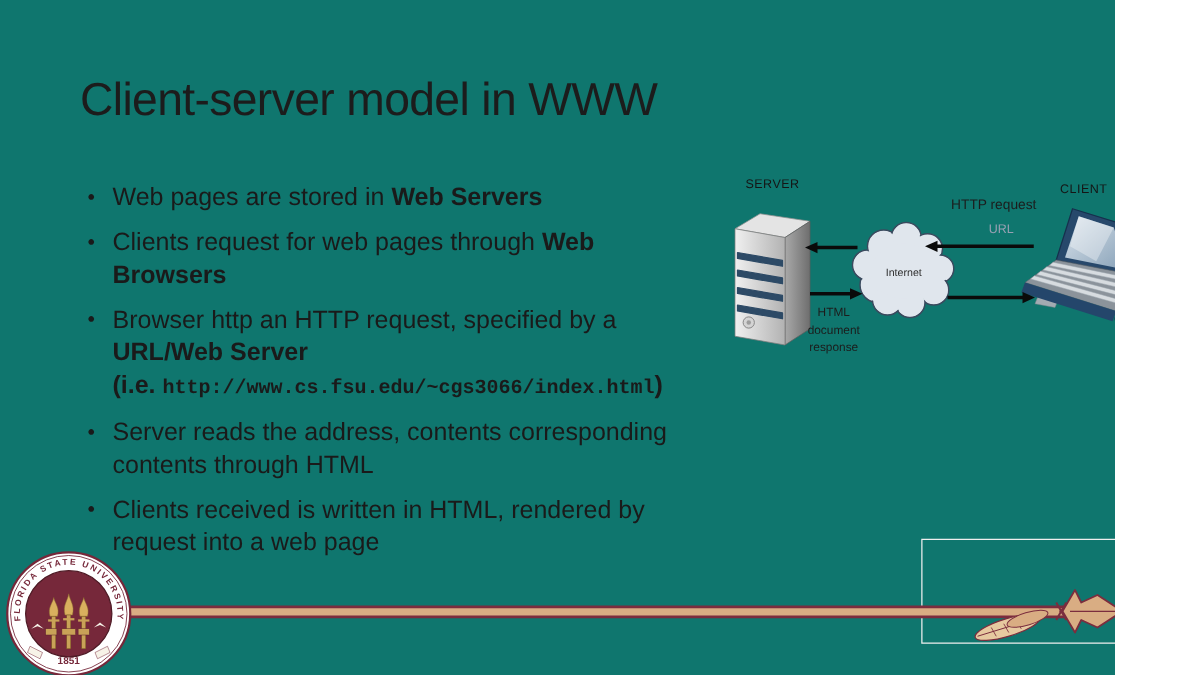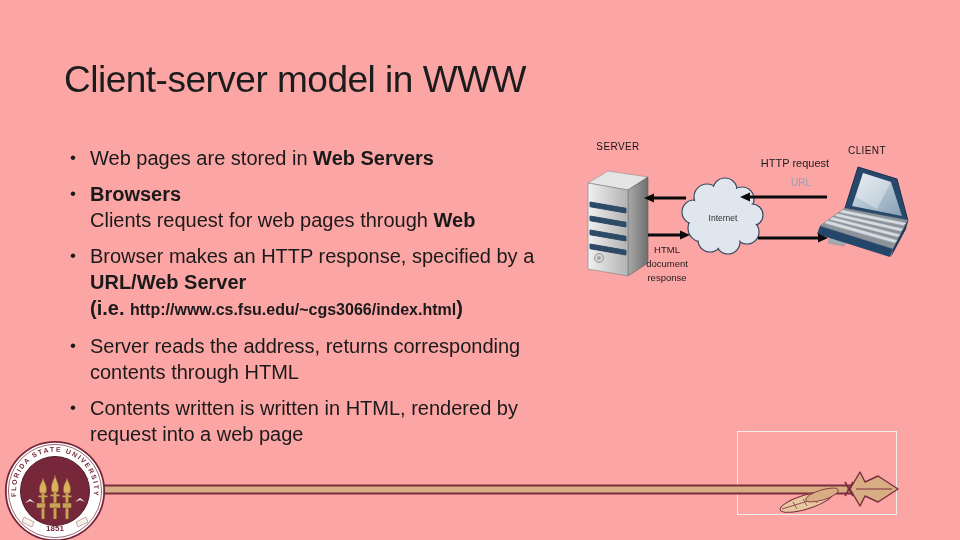--- a/index.html
+++ b/index.html
@@ -1,27 +1,27 @@
 <!DOCTYPE html>
 <html><head>
 <meta charset="utf-8">
 <style>
   html,body{margin:0;padding:0;background:#fff;}
   body{width:960px;height:540px;overflow:hidden;font-family:"Liberation Sans",sans-serif;}
-  .slide{position:relative;width:960px;height:540px;background:#fca5a5;overflow:hidden;}
+  .slide{position:relative;width:892px;height:540px;background:#0f766e;overflow:hidden;}
 
   .title{position:absolute;left:64px;top:60px;margin:0;font-size:37px;font-weight:400;
          letter-spacing:-0.5px;color:#1c1c1c;line-height:40px;white-space:nowrap;}
 
   .bullets{position:absolute;left:68px;top:145px;width:530px;color:#1a1a1a;font-size:20px;}
   .bullet{position:relative;padding-left:22px;margin:0 0 10px 0;line-height:26px;}
   .dot{position:absolute;left:2px;top:0;font-size:17px;}
   .line{white-space:nowrap;}
   .b{font-weight:700;}
-  .small{font-size:16px;}
+  .small{font-size:16px;font-family:Liberation Mono, monospace;}
 
   .diagram-svg{position:absolute;left:580px;top:130px;}
   .spear-box{position:absolute;left:737px;top:431px;width:158px;height:82px;border:1px solid #efefef;}
   .spear-svg{position:absolute;left:0px;top:452px;}
   .seal-svg{position:absolute;left:0px;top:437px;}
 
   svg text{font-family:"Liberation Sans",sans-serif;}
 </style>
 </head>
 <body>
@@ -32,40 +32,40 @@
 
   <div class="bullets">
 
     <div class="bullet">
       <span class="dot">•</span>
       <div class="line"><span>Web pages are stored in </span><span class="b">Web Servers</span></div>
     </div>
 
     <div class="bullet">
       <span class="dot">•</span>
+      <div class="line"><span>Clients request for web pages through </span><span class="b">Web</span></div>
       <div class="line"><span class="b">Browsers</span></div>
-      <div class="line"><span>Clients request for web pages through </span><span class="b">Web</span></div>
-    </div>
-
-    <div class="bullet">
-      <span class="dot">•</span>
-      <div class="line"><span>Browser makes an HTTP response, specified by a</span></div>
+    </div>
+
+    <div class="bullet">
+      <span class="dot">•</span>
+      <div class="line"><span>Browser http an HTTP request, specified by a</span></div>
       <div class="line"><span class="b">URL/Web Server</span></div>
       <div class="line"><span class="b">(i.e. </span><span class="b small">http://www.cs.fsu.edu/~cgs3066/index.html</span><span class="b">)</span></div>
     </div>
 
     <div class="bullet">
       <span class="dot">•</span>
-      <div class="line"><span>Server reads the address, returns corresponding</span></div>
+      <div class="line"><span>Server reads the address, contents corresponding</span></div>
       <div class="line"><span>contents through HTML</span></div>
     </div>
 
     <div class="bullet">
       <span class="dot">•</span>
-      <div class="line"><span>Contents written is written in HTML, rendered by</span></div>
+      <div class="line"><span>Clients received is written in HTML, rendered by</span></div>
       <div class="line"><span>request into a web page</span></div>
     </div>
 
   </div>
 
   <svg class="diagram-svg" width="380" height="175" viewBox="0 0 380 175">
     <defs>
       <linearGradient id="gSrvFront" x1="0" y1="0" x2="1" y2="0">
         <stop offset="0" stop-color="#f0f0f0"></stop>
           <stop offset="1" stop-color="#b2b2b2"></stop>

